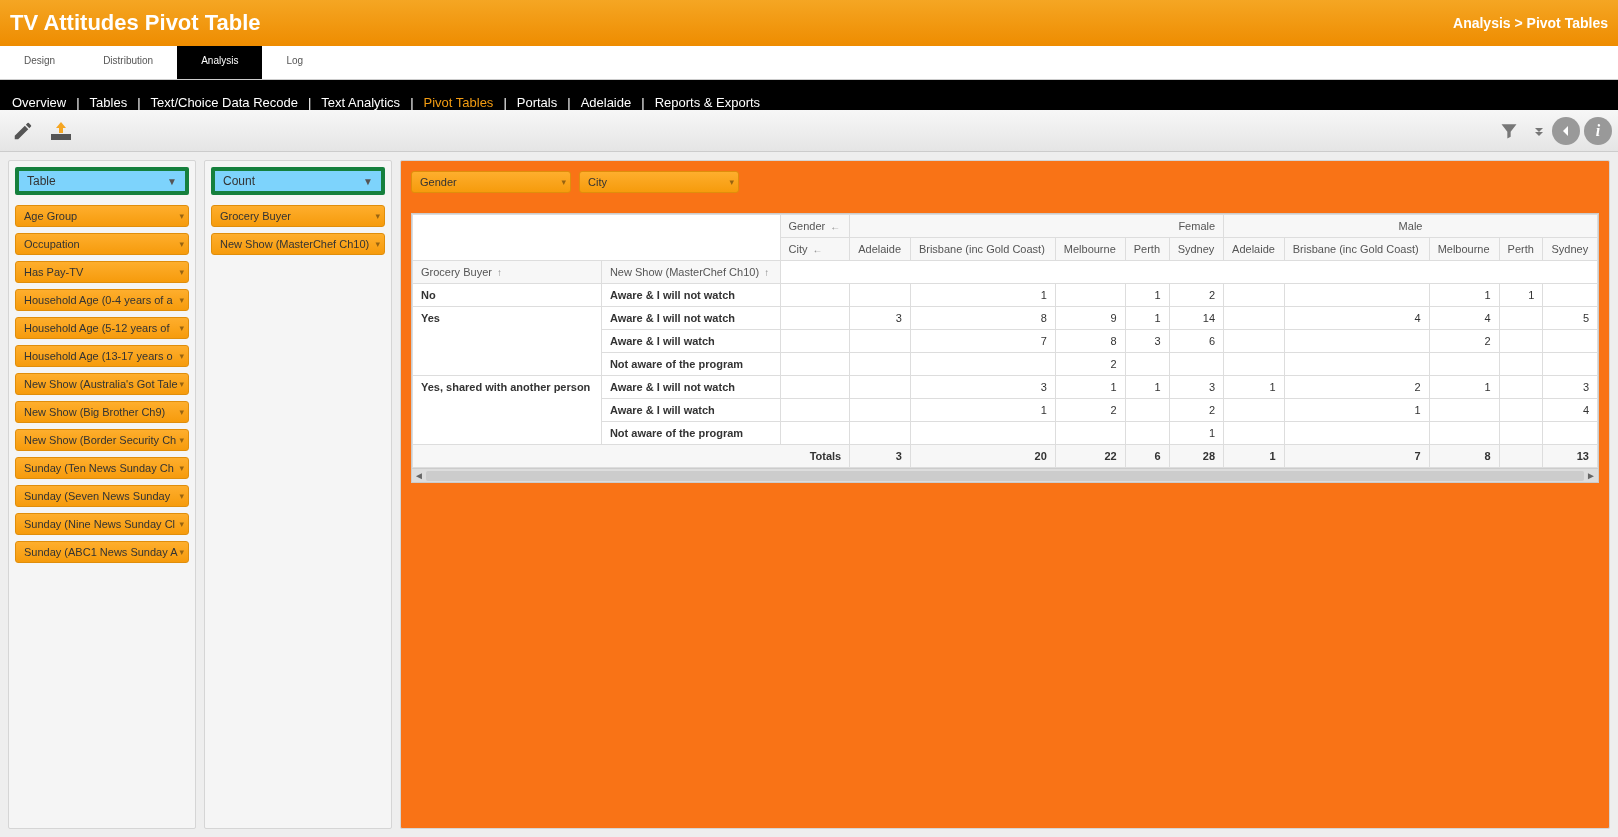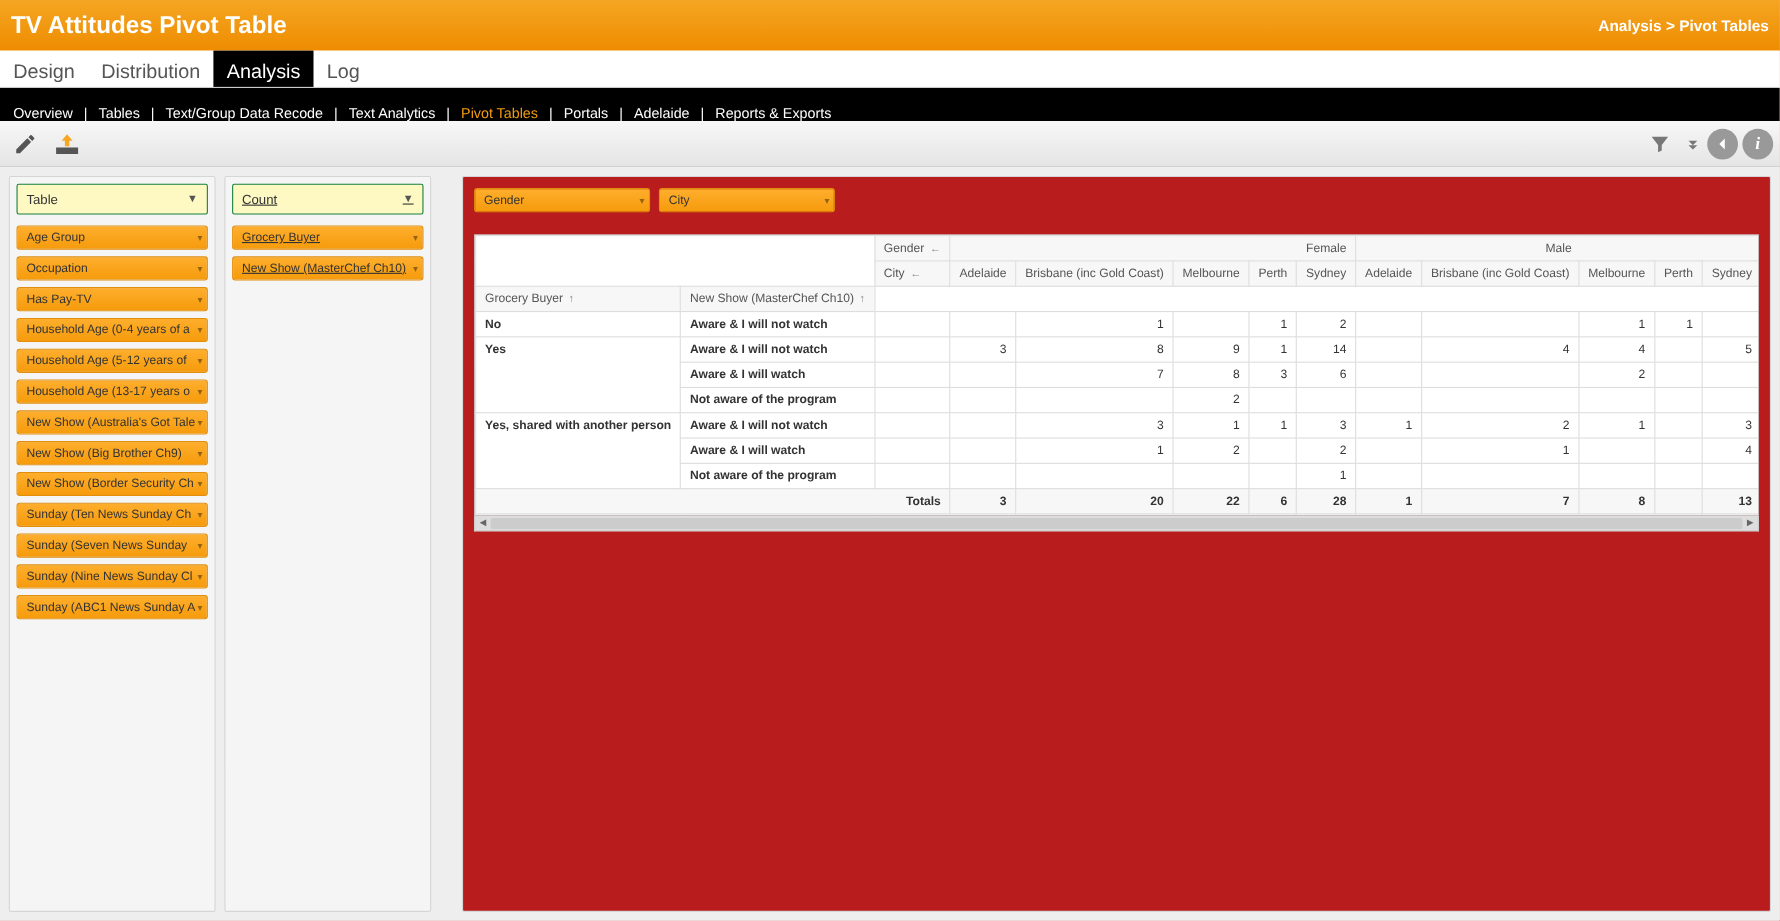--- a/index.html
+++ b/index.html
@@ -21,22 +21,22 @@
   .breadcrumb { font-size: 14px; font-weight: bold; color: #fff; }
   
   
   .top-tabs {
     background: #fff;
     border-bottom: 1px solid #ccc;
     display: flex;
     height: 34px;
   }
   .top-tab {
-    padding: 9px 12px;
-    font-size: 18px;
+    padding: 9px 24px;
+    font-size: 10px;
     color: #555;
     cursor: pointer;
     text-align: right;
   }
   .top-tab.active { background: #000; color: #fff; }
   
   
   .sub-nav {
     background: #000;
     color: #fff;
@@ -83,28 +83,28 @@
     height: calc(100vh - 152px);
     padding: 8px;
     gap: 8px;
   }
   .panel {
     background: #f5f5f5;
     border: 1px solid #d5d5d5;
     border-radius: 2px;
   }
   .panel.left { width: 188px; flex: 0 0 188px; padding: 6px; }
-  .panel.mid  { width: 188px; flex: 0 0 188px; padding: 6px; text-decoration: underline; }
-  .panel.right { flex: 1; background: #b91c1c; padding: 10px; overflow: hidden; margin-left: 20px; }
+  .panel.mid  { width: 188px; flex: 0 0 188px; padding: 6px; }
+  .panel.right { flex: 1; background: #f97316; padding: 10px; overflow: hidden; }
   
   .select-box {
     width: 100%;
     height: 28px;
-    border: 1px solid #15803d;
-    background: #fef9c3;
+    border: 4px solid #15803d;
+    background: #7dd3fc;
     border-radius: 2px;
     padding: 0 8px;
     font-size: 12px;
     margin-bottom: 10px;
     display: flex;
     align-items: center;
     justify-content: space-between;
     cursor: pointer;
   }
   .select-box .caret { font-size: 10px; color: #555; }
@@ -196,21 +196,21 @@
     <div class="top-tab">Distribution</div>
     <div class="top-tab active">Analysis</div>
     <div class="top-tab">Log</div>
   </div>
 
 <div class="sub-nav" id="sub-nav">
     <a>Overview</a>
     <span class="sep">|</span>
     <a>Tables</a>
     <span class="sep">|</span>
-    <a>Text/Group Data Recode</a>
+    <a>Text/Choice Data Recode</a>
     <span class="sep">|</span>
     <a>Text Analytics</a>
     <span class="sep">|</span>
     <a class="active">Pivot Tables</a>
     <span class="sep">|</span>
     <a>Portals</a>
     <span class="sep">|</span>
     <a>Adelaide</a>
     <span class="sep">|</span>
     <a>Reports &amp; Exports</a>

